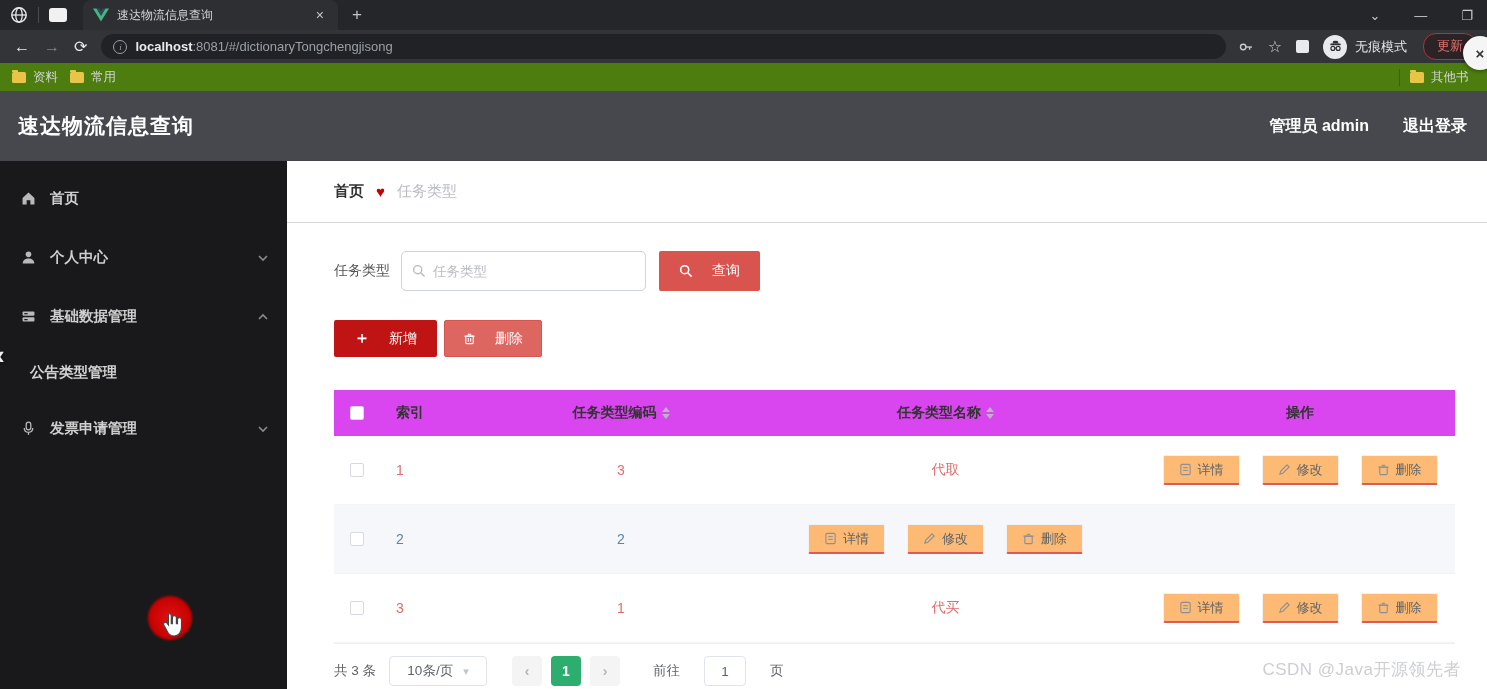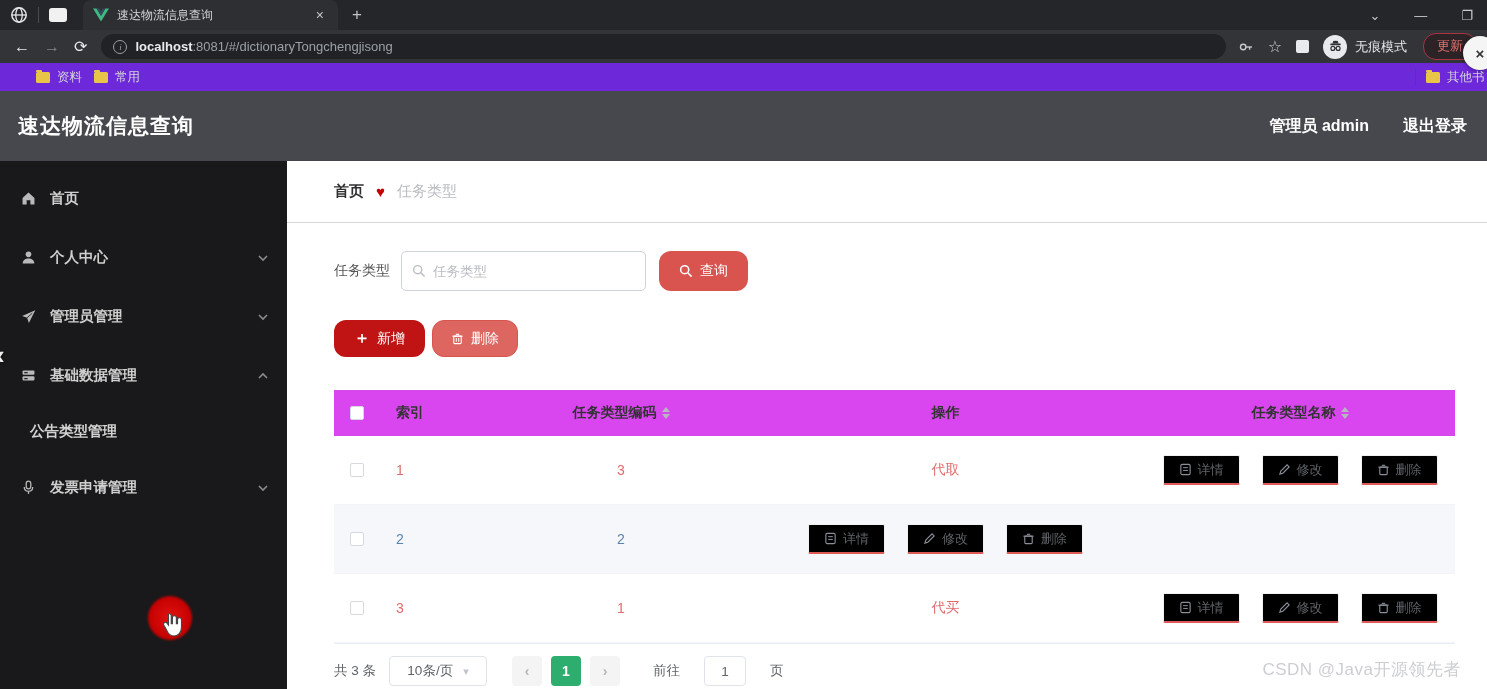--- a/index.html
+++ b/index.html
@@ -27,25 +27,25 @@
   .info-ic { width:14px; height:14px; border:1.2px solid #9aa0a6; border-radius:50%; color:#9aa0a6; font-size:9px; display:flex; align-items:center; justify-content:center; margin-right:8px; flex-shrink:0; font-family:"Liberation Serif",serif; font-style:italic; }
   .url { font-size:13px; color:#9aa0a6; white-space:nowrap; }
   .url b { color:#e8eaed; font-weight:bold; }
   .tool-right { display:flex; align-items:center; gap:14px; margin:0 10px 0 12px; }
   .ic16 { width:16px; height:16px; }
   .sidepanel-sq { width:13px; height:13px; background:#e8eaed; border-radius:2px; }
   .incog { width:24px; height:24px; border-radius:50%; background:#e8eaed; display:flex; align-items:center; justify-content:center; }
   .incog-label { color:#e8eaed; font-size:13px; margin-left:-6px; }
   .update-pill { border:1.5px solid #a34; color:#e2726d; background:#2b2326; font-size:13px; padding:3px 13px 4px; border-radius:13px; margin-left:2px; white-space:nowrap; }
 
-  .bookmarks { height:28px; background:#6d28d9; display:flex; align-items:center; flex-shrink:0; font-size:12.5px; color:#d4d6d9;padding-left:24px; }
+  .bookmarks { height:28px; background:#4d7c0f; display:flex; align-items:center; flex-shrink:0; font-size:12.5px; color:#d4d6d9; }
   .bm { display:flex; align-items:center; gap:7px; margin-left:12px; }
   .folder { width:14px; height:11px; background:#e8c547; border-radius:1.5px; position:relative; }
   .folder:before { content:""; position:absolute; top:-2px; left:0; width:6px; height:2px; background:#e8c547; border-radius:1px 1px 0 0; }
-  .bm-right { margin-left:auto; display:flex; align-items:center; gap:7px; padding-left:10px; border-left:1px solid #4a4b4e; margin-right:0; width:72px; overflow:hidden; }
+  .bm-right { margin-left:auto; display:flex; align-items:center; gap:7px; padding-left:10px; border-left:1px solid #4a4b4e; margin-right:0; width:88px; overflow:hidden; }
 
   
   .appheader { height:70px; background:#47484d; display:flex; align-items:center; color:#fff; flex-shrink:0; }
   .app-title { font-size:21px; font-weight:bold; margin-left:18px; letter-spacing:1px; }
   .header-right { margin-left:auto; margin-right:20px; display:flex; align-items:center; gap:34px; font-size:16px; font-weight:bold; }
 
   
   .bodyrow { flex:1; display:flex; min-height:0; }
   .sidebar { width:287px; background:#19191b; flex-shrink:0; color:#c9c9c9; padding-top:8px; position:relative; }
   .sb-item { height:59px; display:flex; align-items:center; padding:0 18px 0 20px; font-size:14.5px; font-weight:bold; color:#cfcfcf; }
@@ -60,21 +60,21 @@
   .crumb-heart { color:#c40000; font-size:15px; }
   .crumb-cur { font-size:15px; color:#b9bcc2; }
 
   .page-body { padding:28px 32px 0 47px; flex:1; overflow:hidden; }
   .form-row { display:flex; align-items:center; }
   .form-label { font-size:14px; color:#555; margin-right:11px; }
   .search-box { width:245px; height:40px; border:1px solid #cfd3da; border-radius:5px; display:flex; align-items:center; padding:0 10px; gap:7px; background:#fff; }
   .search-box input { border:none; outline:none; font-size:13.5px; color:#333; width:100%; background:transparent; }
   .search-box input::placeholder { color:#b9bcc2; }
   .mag { width:14px; height:14px; color:#b9bcc2; flex-shrink:0; }
-  .btn { display:inline-flex; align-items:center; justify-content:center; gap:7px; border:none; border-radius:12px; color:#fff; font-size:14px; cursor:pointer; font-family:inherit; }
+  .btn { display:inline-flex; align-items:center; justify-content:center; gap:19px; border:none; border-radius:2px; color:#fff; font-size:14px; cursor:pointer; font-family:inherit; }
   .btn-query { height:40px; padding:0 20px; background:#d9544e; margin-left:13px; }
   .btn-query .mag { color:#fff; }
   .ops-row { margin-top:29px; display:flex; gap:7px; }
   .btn-add { height:37px; padding:0 20px; background:#c01414; }
   .btn-del { height:37px; padding:0 18px; background:#dd6661; border:1px solid #d9544e; }
   .plus-g { font-size:16px; font-weight:bold; }
   .ic13 { width:13px; height:13px; }
 
   
   .table { margin-top:33px; width:1121px; border-bottom:1px solid #ebeef5; }
@@ -85,21 +85,21 @@
   .cell-c { text-align:center; }
   .cell-l { padding-left:10px; }
   .chk { width:14px; height:14px; border:1px solid #d6d9e0; border-radius:2px; background:#fff; margin-left:16px; }
   .sorters { display:inline-flex; flex-direction:column; gap:2px; margin-left:5px; vertical-align:middle; }
   .car { width:0; height:0; border-left:4px solid transparent; border-right:4px solid transparent; }
   .car.up { border-bottom:5px solid #b5b8bf; }
   .car.dn { border-top:5px solid #b5b8bf; }
   .t-red { color:#e06c6c; }
   .t-blue { color:#5b84ad; }
   .actions { display:flex; justify-content:center; gap:22px; }
-  .chip { display:inline-flex; align-items:center; gap:6px; height:30px; padding:0 15px; background:#000000; border:1px solid #f1f1f1;
+  .chip { display:inline-flex; align-items:center; gap:6px; height:30px; padding:0 15px; background:#fdba74; border:1px solid #f1f1f1;
     border-bottom:2px solid #dd5a57; font-size:13px; color:#5f6368; border-radius:2px; cursor:pointer; font-family:inherit; }
   .chip .aic { width:13px; height:13px; color:#8a8f99; }
 
   
   .pager { display:flex; align-items:center; margin-top:12px; font-size:13.5px; color:#5f6368; gap:9px; }
   .pg-select { width:98px; height:30px; border:1px solid #e0e3e9; border-radius:4px; display:flex; align-items:center; justify-content:center; gap:10px; color:#5f6368; background:#fff; margin-left:4px; }
   .pg-chev { color:#c0c4cc; font-size:11px; }
   .pg-btn { width:30px; height:30px; border-radius:4px; background:#f4f4f5; color:#b2b6bd; display:flex; align-items:center; justify-content:center; font-size:14px; font-weight:bold; }
   .pg-cur { width:30px; height:30px; border-radius:4px; background:#2dae6e; color:#fff; display:flex; align-items:center; justify-content:center; font-size:14px; font-weight:bold; }
   .pg-prev { margin-left:16px; }
@@ -209,30 +209,20 @@
           <circle cx="10" cy="6.3" r="3.3" fill="#b9b9b9"></circle>
           <path d="M3.2 17 C3.2 13.2 6.2 11.3 10 11.3 C13.8 11.3 16.8 13.2 16.8 17 Z" fill="#b9b9b9"></path>
         </svg>
         <span>个人中心</span>
         <svg class="sb-chev" viewBox="0 0 12 12">
             <polyline points="2,4 6,8 10,4" fill="none" stroke="#8b8b8b" stroke-width="1.6"></polyline>
           </svg>
       </div>
       <div class="sb-item">
         <svg class="sb-ic" viewBox="0 0 20 20">
-          <path d="M18 2.5 L2.5 9.5 L8.3 11.6 L10.5 17.5 L13.2 12.2 L18 2.5 Z" fill="#b9b9b9"></path>
-          <path d="M8.3 11.6 L14.5 6" stroke="#19191b" stroke-width="1"></path>
-        </svg>
-        <span>管理员管理</span>
-        <svg class="sb-chev" viewBox="0 0 12 12">
-            <polyline points="2,4 6,8 10,4" fill="none" stroke="#8b8b8b" stroke-width="1.6"></polyline>
-          </svg>
-      </div>
-      <div class="sb-item">
-        <svg class="sb-ic" viewBox="0 0 20 20">
           <rect x="3" y="4" width="14" height="5" rx="1.2" fill="#b9b9b9"></rect>
           <rect x="3" y="11" width="14" height="5" rx="1.2" fill="#b9b9b9"></rect>
           <rect x="5" y="6" width="4" height="1.4" fill="#19191b"></rect>
           <rect x="5" y="13" width="4" height="1.4" fill="#19191b"></rect>
         </svg>
         <span>基础数据管理</span>
         <svg class="sb-chev" viewBox="0 0 12 12">
             <polyline points="2,8 6,4 10,8" fill="none" stroke="#8b8b8b" stroke-width="1.6"></polyline>
           </svg>
       </div>
@@ -298,25 +288,25 @@
         <div class="table">
           <div class="tr thead">
             <div>
                 <div class="chk"></div>
               </div>
             <div class="cell-l">索引</div>
             <div class="cell-c"><span>任务类型编码</span><span class="sorters">
                   <i class="car up"></i>
                   <i class="car dn"></i>
                 </span></div>
-            <div class="cell-c">操作</div>
             <div class="cell-c"><span>任务类型名称</span><span class="sorters">
                   <i class="car up"></i>
                   <i class="car dn"></i>
                 </span></div>
+            <div class="cell-c">操作</div>
           </div>
 
           <div class="tr trow t-red">
             <div>
                 <div class="chk"></div>
               </div>
             <div class="cell-l">1</div>
             <div class="cell-c">3</div>
             <div class="cell-c">代取</div>
             <div class="actions">

